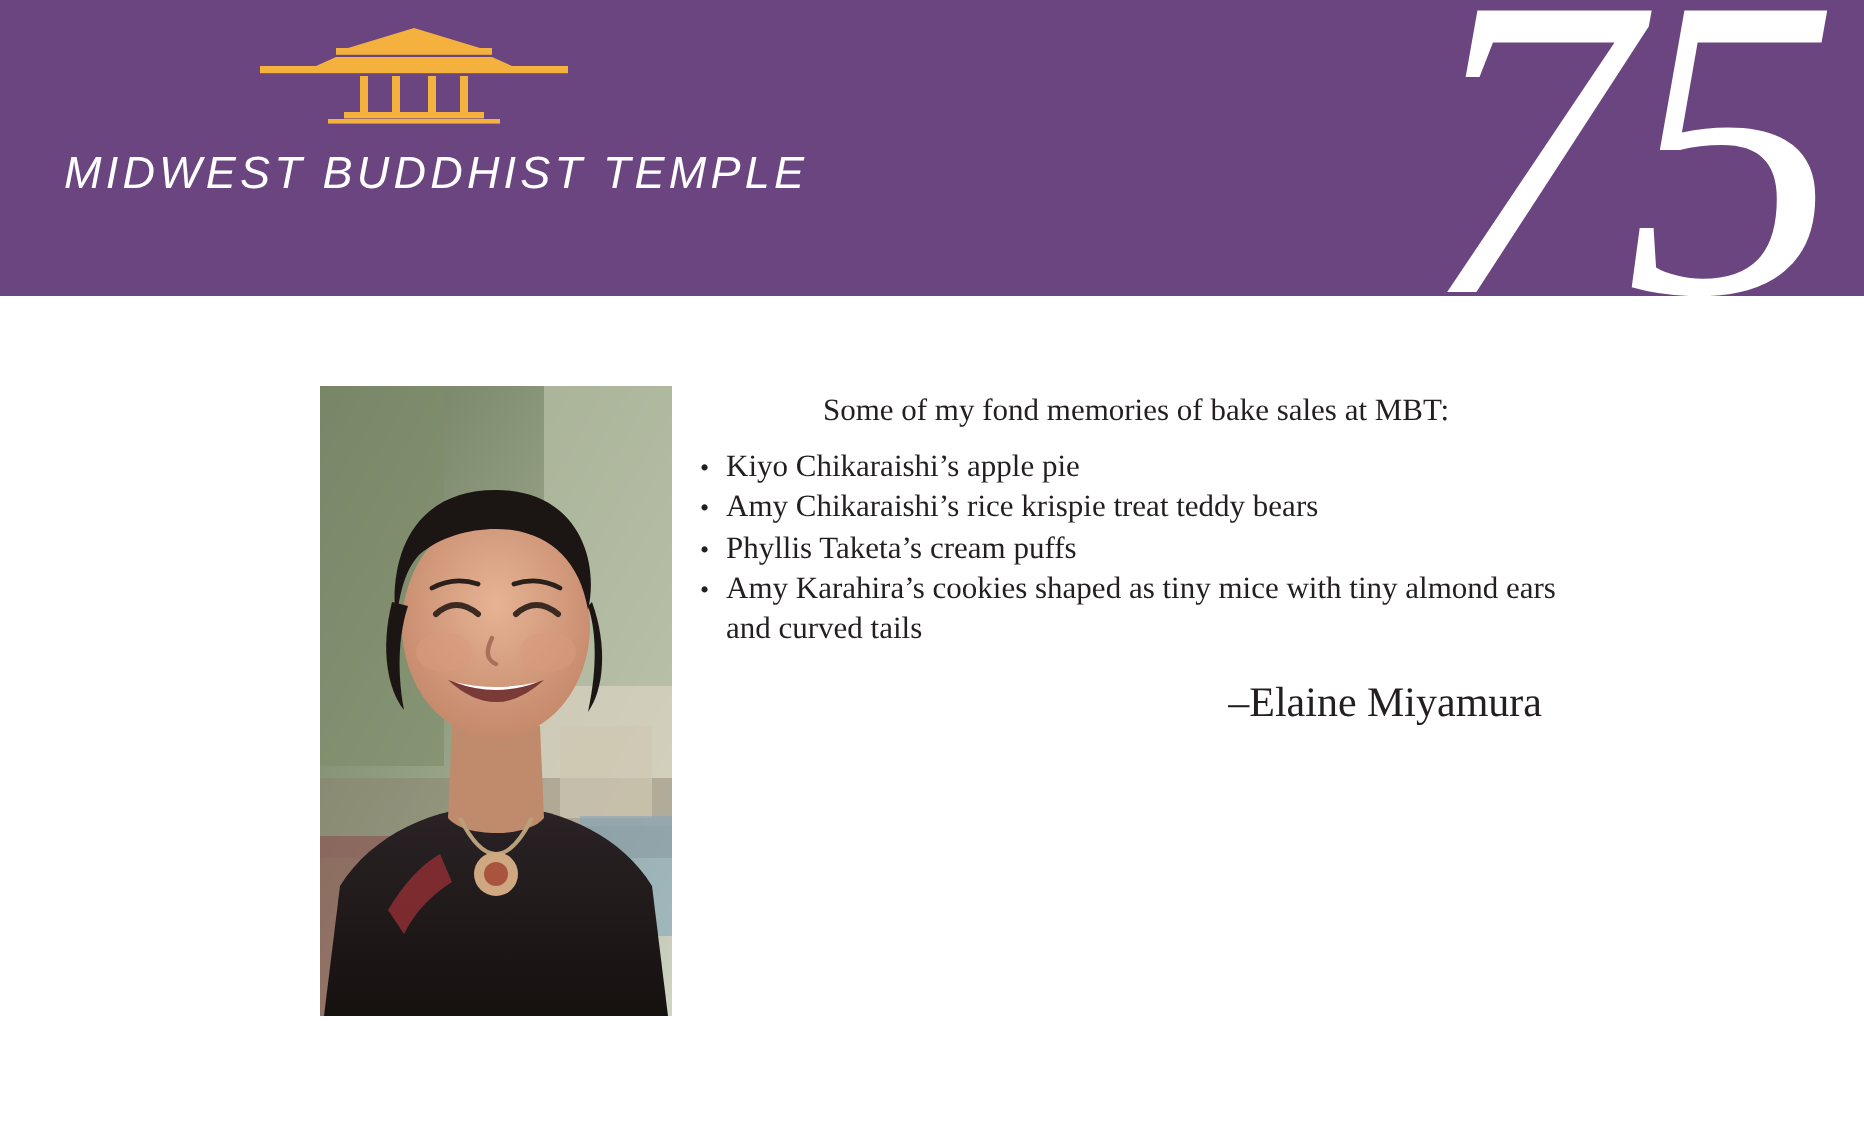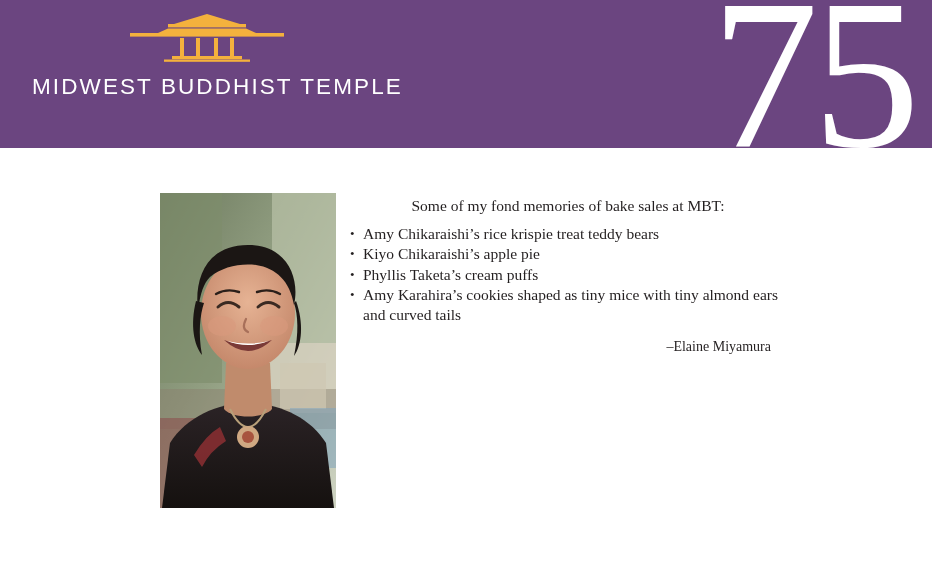--- a/index.html
+++ b/index.html
@@ -18,20 +18,21 @@
 
   
   .header {
     position: absolute;
     left: 0;
     top: 0;
     width: 932px;
     height: 148px;
     background: #6b4580;
     overflow: hidden;
+    font-style: italic;
   }
   .header-inner {
     position: absolute;
     left: 0;
     top: 0;
     width: 932px;
     height: 148px;
   }
 
   
@@ -136,21 +137,21 @@
     left: 2px;
     top: 0;
     font-size: 13px;
     line-height: 20.3px;
   }
   .attribution {
     margin-top: 14px;
     text-align: right;
     padding-right: 17px;
     font-family: "Liberation Serif", serif;
-    font-size: 14px;
+    font-size: 21px;
     color: #231f20;
   }
 </style>
 </head>
 <body>
 
 <div class="header">
   <div class="header-inner">
 
     <div class="logo-mark">
@@ -234,21 +235,21 @@
       <circle cx="88" cy="244" r="11" fill="#cfa882"></circle>
       <circle cx="88" cy="244" r="6" fill="#a8543f"></circle>
 
       <path d="M34 262 q12 -20 26 -28 l6 14 q-16 10 -24 26 Z" fill="#8c2f33" opacity="0.85"></path>
     </svg>
   </div>
 
   <div class="testimonial">
     <p class="testimonial-intro">Some of my fond memories of bake sales at MBT:</p>
     <ul class="memory-list">
+      <li>Kiyo Chikaraishi’s apple pie</li>
       <li>Amy Chikaraishi’s rice krispie treat teddy bears</li>
-      <li>Kiyo Chikaraishi’s apple pie</li>
       <li>Phyllis Taketa’s cream puffs</li>
       <li>Amy Karahira’s cookies shaped as tiny mice with tiny almond ears and curved tails</li>
     </ul>
     <div class="attribution">–Elaine Miyamura</div>
   </div>
 
 </div>
 
 </body></html>

